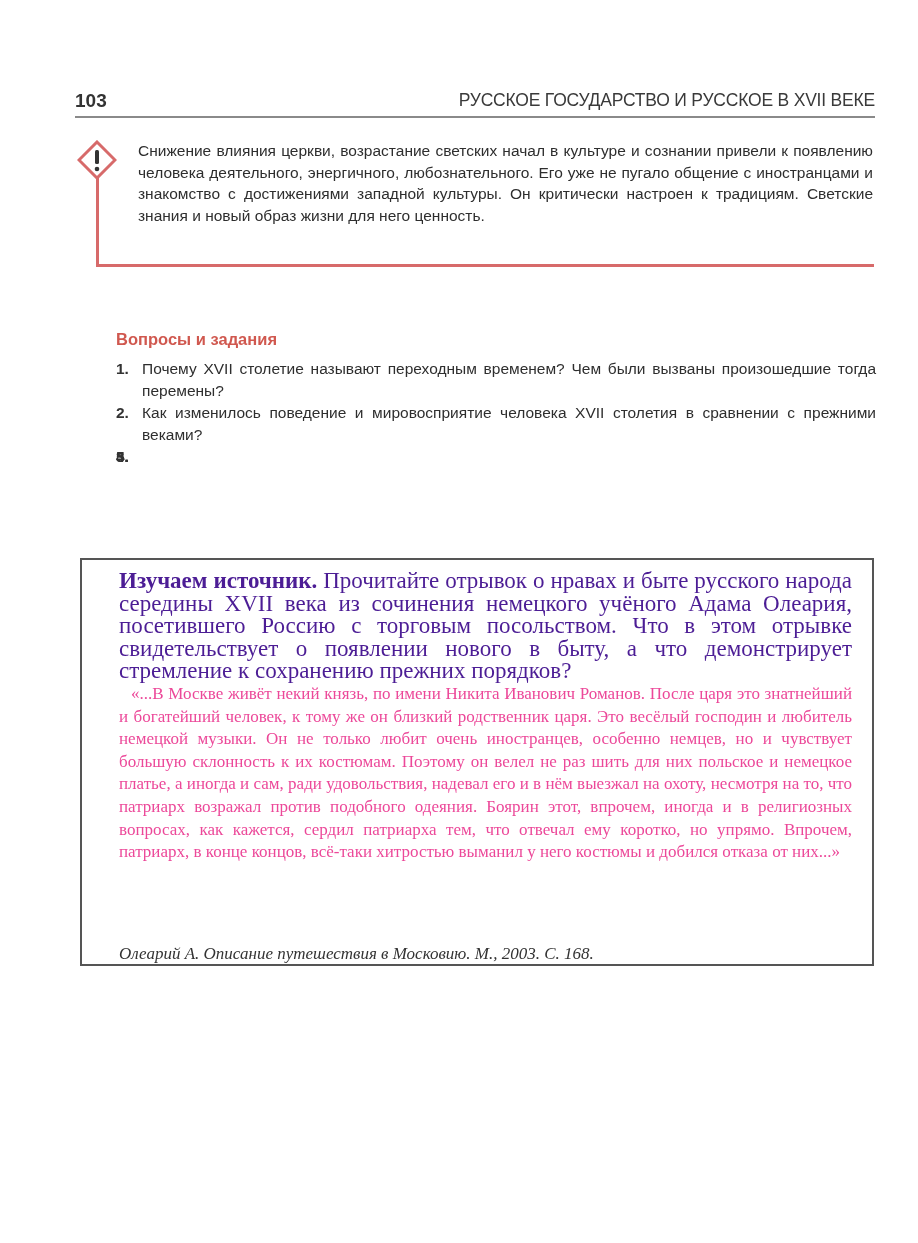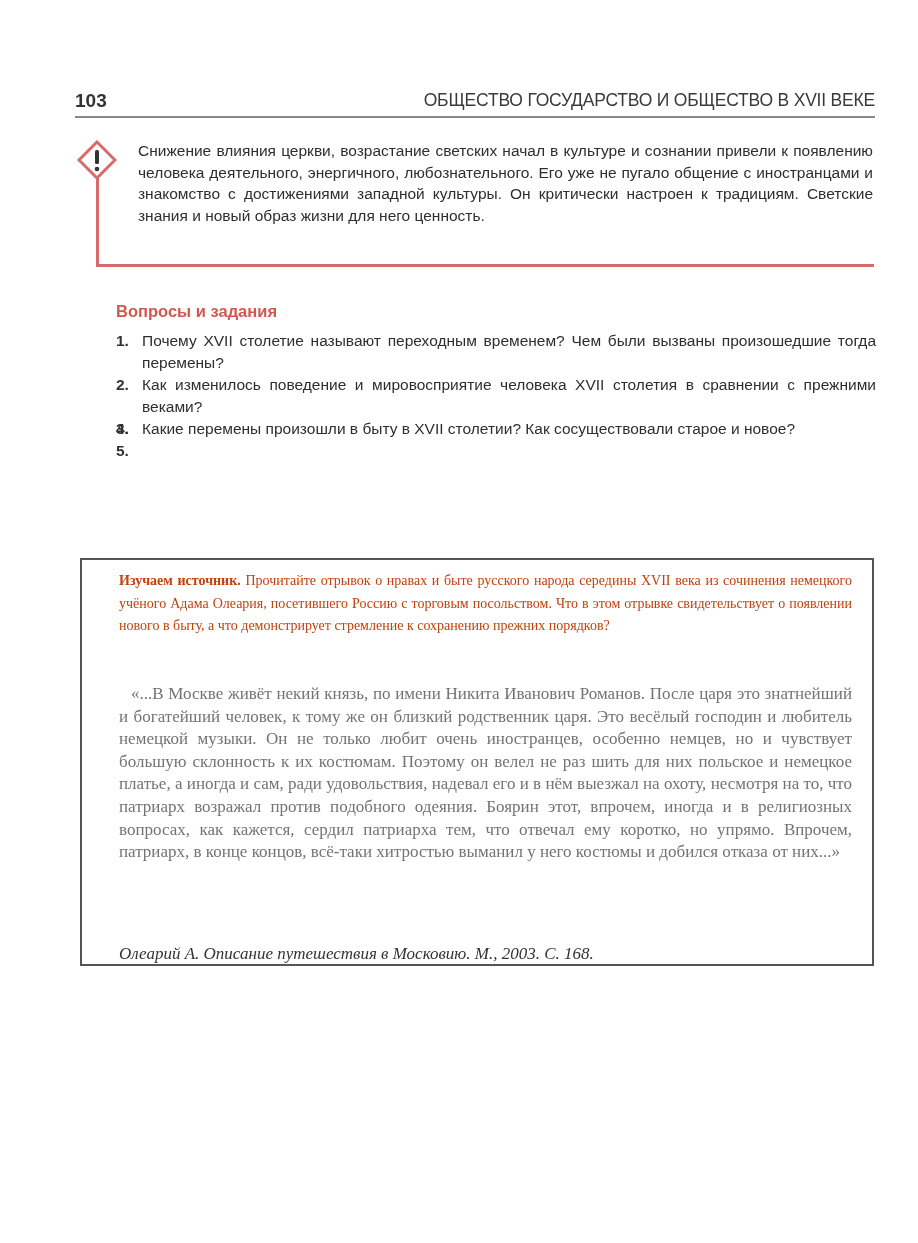--- a/index.html
+++ b/index.html
@@ -26,50 +26,50 @@
     .warn-icon { position: absolute; left: -19px; top: 2px; width: 40px; height: 40px; }
     .note-text {
       position: absolute; left: 42px; top: 2px; width: 735px;
       font-size: 15.5px; line-height: 21.5px; text-align: justify; color: #2e2e2e;
     }
 
     .questions {
       position: absolute; left: 116px; top: 302px; width: 760px;
       font-family: "Liberation Sans", sans-serif;
     }
-    .q-heading { font-size: 16.5px; font-weight: bold; color: #d0584f; margin-bottom: 9px; }
+    .q-heading { font-size: 16.5px; font-weight: bold; color: #d0584f; margin-bottom: 9px; margin-top: 28px; }
     .q-list { list-style: none; margin: 0; padding: 0; }
     .q-item { position: relative; padding-left: 26px; font-size: 15.5px; line-height: 22px; color: #2e2e2e; text-align: justify; }
     .q-num { position: absolute; left: 0; top: 0; font-weight: bold; color: #333; }
 
     .source-box {
       position: absolute; left: 80px; top: 558px; width: 794px; height: 408px;
       border: 2px solid #555; box-sizing: border-box;
       font-family: "Liberation Serif", serif;
     }
     .src-intro {
       position: absolute; left: 37px; top: 10px; width: 733px;
-      font-size: 14px; line-height: 22.6px; text-align: justify; color: #c2410c;
+      font-size: 23px; line-height: 22.6px; text-align: justify; color: #4c1d95;
     }
     .src-intro b { font-weight: bold; }
     .src-quote {
       position: absolute; left: 37px; top: 123px; width: 733px;
-      font-size: 17px; line-height: 22.6px; text-align: justify; text-indent: 12px; color: #737373;
+      font-size: 17px; line-height: 22.6px; text-align: justify; text-indent: 12px; color: #ec4899;
     }
     .src-cite {
       position: absolute; left: 37px; top: 384px; width: 733px;
       font-size: 17px; font-style: italic; text-align: left; color: #333;
     }
   </style>
 </head>
 <body>
 
 <div class="header">
   <span class="page-num">103</span>
-  <span class="running-title">ОБЩЕСТВО ГОСУДАРСТВО И ОБЩЕСТВО В XVII ВЕКЕ</span>
+  <span class="running-title">РУССКОЕ ГОСУДАРСТВО И РУССКОЕ В XVII ВЕКЕ</span>
   <div class="header-rule"></div>
 </div>
 
 <div class="note">
   <div class="note-vline"></div>
   <div class="note-hline"></div>
   <span class="warn-icon">
     <svg width="40" height="40" viewBox="0 0 40 40">
       <polygon points="20,2 38,20 20,38 2,20" fill="#ffffff" stroke="#d76a6a" stroke-width="3"></polygon>
       <rect x="18" y="10" width="4" height="14" rx="1.5" fill="#333"></rect>
@@ -88,21 +88,20 @@
     </li>
     <li class="q-item">
       <span class="q-num">2.</span>
       <span>Как изменилось поведение и мировосприятие человека XVII столетия в сравнении с прежними веками?</span>
     </li>
     <li class="q-item">
       <span class="q-num">3.</span>
     </li>
     <li class="q-item">
       <span class="q-num">4.</span>
-      <span>Какие перемены произошли в быту в XVII столетии? Как сосуществовали старое и новое?</span>
     </li>
     <li class="q-item">
       <span class="q-num">5.</span>
     </li>
   </ol>
 </div>
 
 <div class="source-box">
   <div class="src-intro">
     <b>Изучаем источник.</b>

